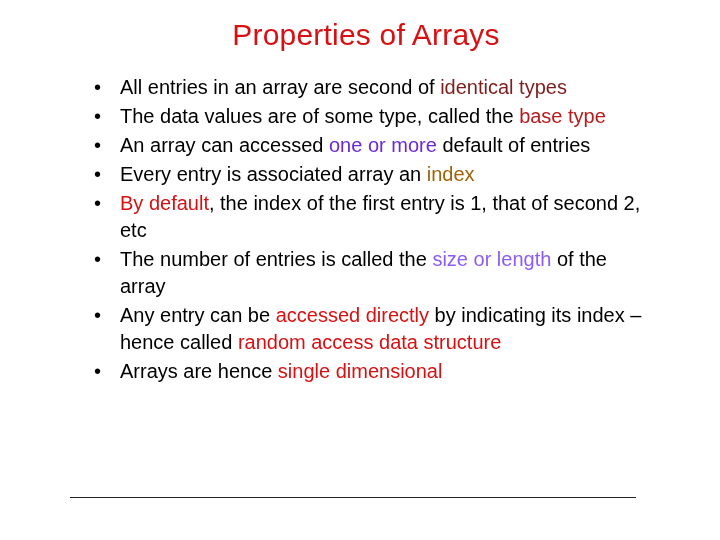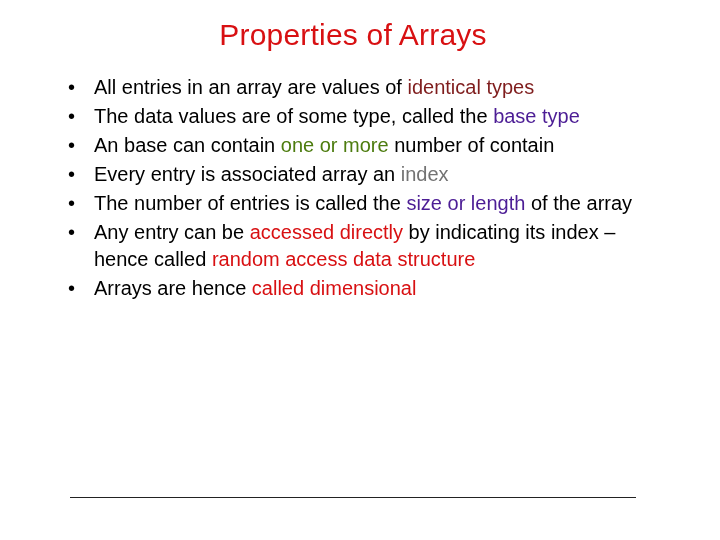--- a/index.html
+++ b/index.html
@@ -9,21 +9,21 @@
     height: 540px;
     background: #ffffff;
     font-family: Arial, Helvetica, sans-serif;
     color: #000;
   }
   .slide {
     position: relative;
     width: 706px;
     height: 540px;
     box-sizing: border-box;
-    padding: 18px 50px 0 50px;
+    padding: 18px 50px 0 76px;
   }
   .title {
     text-align: center;
     font-size: 30px;
     font-weight: 400;
     margin: 0 0 22px 0;
     letter-spacing: 0.2px;
   }
   ul.bullets {
     list-style: none;
@@ -56,23 +56,24 @@
   
   .em {  }
 </style>
 </head>
 <body>
 
 <div class="slide">
   <h1 class="title" data-bind="title" data-bind-attr="style:_accentStyle" style="color:#d81012">Properties of Arrays</h1>
 
   <ul class="bullets">
-    <li><span data-bind="bullets.0.pre">All entries in an array are values of </span><span class="em" data-bind="bullets.0.em" data-bind-attr="style:_accentStyle" style="color:#7f1d1d">identical types</span><span data-bind="bullets.0.post"></span></li>
-    <li><span data-bind="bullets.1.pre">The data values are of some type, called the </span><span class="em" data-bind="bullets.1.em" data-bind-attr="style:_accentStyle" style="color:#4c1d95">base type</span><span data-bind="bullets.1.post"></span></li>
-    <li><span data-bind="bullets.2.pre">An base can contain </span><span class="em" data-bind="bullets.2.em" data-bind-attr="style:_accentStyle" style="color:#4d7c0f">one or more</span><span data-bind="bullets.2.post"> number of contain</span></li>
-    <li><span data-bind="bullets.3.pre">Every entry is associated array an </span><span class="em" data-bind="bullets.3.em" data-bind-attr="style:_accentStyle" style="color:#737373">index</span><span data-bind="bullets.3.post"></span></li>
-    <li><span data-bind="bullets.5.pre">The number of entries is called the </span><span class="em" data-bind="bullets.5.em" data-bind-attr="style:_accentStyle" style="color:#4c1d95">size or length</span><span data-bind="bullets.5.post"> of the array</span></li>
+    <li><span data-bind="bullets.0.pre">All entries in an array are second of </span><span class="em" data-bind="bullets.0.em" data-bind-attr="style:_accentStyle" style="color:#7f1d1d">identical types</span><span data-bind="bullets.0.post"></span></li>
+    <li><span data-bind="bullets.1.pre">The data values are of some type, called the </span><span class="em" data-bind="bullets.1.em" data-bind-attr="style:_accentStyle" style="color:#b91c1c">base type</span><span data-bind="bullets.1.post"></span></li>
+    <li><span data-bind="bullets.2.pre">An array can accessed </span><span class="em" data-bind="bullets.2.em" data-bind-attr="style:_accentStyle" style="color:#6d28d9">one or more</span><span data-bind="bullets.2.post"> default of entries</span></li>
+    <li><span data-bind="bullets.3.pre">Every entry is associated array an </span><span class="em" data-bind="bullets.3.em" data-bind-attr="style:_accentStyle" style="color:#a16207">index</span><span data-bind="bullets.3.post"></span></li>
+    <li><span data-bind="bullets.4.pre"></span><span class="em" data-bind="bullets.4.em" data-bind-attr="style:_accentStyle" style="color:#d81012">By default</span><span data-bind="bullets.4.post">, the index of the first entry is 1, that of second 2, etc</span></li>
+    <li><span data-bind="bullets.5.pre">The number of entries is called the </span><span class="em" data-bind="bullets.5.em" data-bind-attr="style:_accentStyle" style="color:#8b5cf6">size or length</span><span data-bind="bullets.5.post"> of the array</span></li>
     <li><span data-bind="bullets.6.pre">Any entry can be </span><span class="em" data-bind="bullets.6.em" data-bind-attr="style:_accentStyle" style="color:#d81012">accessed directly</span><span data-bind="bullets.6.post"> by indicating its index – hence called </span><span class="em" data-bind="bullets.6.em2" data-bind-attr="style:_accentStyle" style="color:#d81012">random access data structure</span></li>
-    <li><span data-bind="bullets.7.pre">Arrays are hence  </span><span class="em" data-bind="bullets.7.em" data-bind-attr="style:_accentStyle" style="color:#d81012">called dimensional</span><span data-bind="bullets.7.post"></span></li>
+    <li><span data-bind="bullets.7.pre">Arrays are hence  </span><span class="em" data-bind="bullets.7.em" data-bind-attr="style:_accentStyle" style="color:#d81012">single dimensional</span><span data-bind="bullets.7.post"></span></li>
   </ul>
 
   <div class="hr"></div>
 </div>
 
 </body></html>

